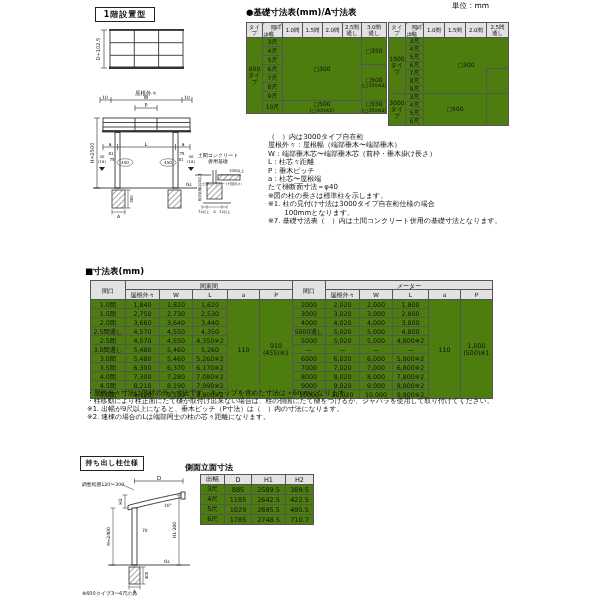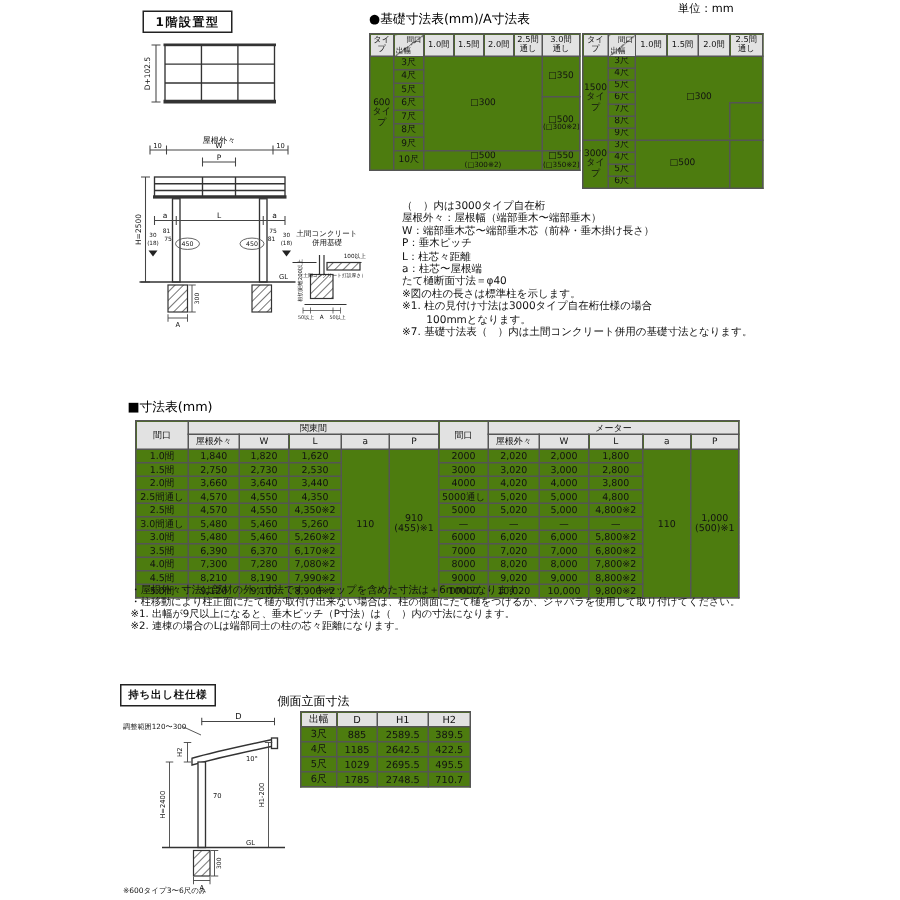--- a/index.html
+++ b/index.html
@@ -2,21 +2,21 @@
 <html><head>
 <meta charset="utf-8">
 <style>
   html,body{margin:0;padding:0;}
   body{width:600px;height:600px;position:relative;background:#ffffff;
        font-family:"DejaVu Sans","Liberation Sans",sans-serif;color:#111;}
   .hdrbox{position:absolute;border:1.5px solid #222;background:#fff;text-align:center;
           font-weight:bold;color:#111;}
   #box1{left:95px;top:7px;width:58px;height:13px;font-size:8px;line-height:13px;letter-spacing:1px;}
   #box2{left:80px;top:456px;width:62px;height:13px;font-size:7px;line-height:13px;letter-spacing:0.5px;}
-  .btitle{position:absolute;font-weight:normal;font-size:8.5px;color:#000;}
+  .btitle{position:absolute;font-weight:bold;font-size:8.5px;color:#000;}
   #unit{left:452px;top:1px;font-size:7.5px;font-weight:normal;}
   #ft-title{left:246px;top:7px;}
   #dt-title{left:85px;top:266px;}
   #st-title{left:185px;top:462px;font-size:8px;}
   table{border-collapse:collapse;position:absolute;table-layout:fixed;background:#4d7c0f;}
   td,th{border:1px solid #555;padding:0;text-align:center;vertical-align:middle;
         font-weight:normal;overflow:hidden;}
   th{background:#e2e2e2;}
   .ftable th{font-size:5.5px;line-height:6px;height:14px;}
   .ftable td{font-size:6px;line-height:6.5px;}
@@ -322,21 +322,21 @@
       </tr>
   <tr>
         <td>6尺</td>
       </tr>
 </tbody>
   </table>
 
 <div class="ovl" style="left:486px;top:68px;width:1px;height:24px;"></div>
 <div class="ovl" style="left:486px;top:68px;width:22px;height:1px;"></div>
 
-<div class="notes" id="legend"><div>（　）内は3000タイプ自在桁</div><div>屋根外々：屋根幅（端部垂木〜端部垂木）</div><div>W：端部垂木芯〜端部垂木芯（前枠・垂木掛け長さ）</div><div>P：垂木ピッチ</div><div>L：柱芯々距離</div><div>a：柱芯〜屋根端</div><div>たて樋断面寸法＝φ40</div><div>※図の柱の長さは標準柱を示します。</div><div>※1. 柱の見付け寸法は3000タイプ自在桁仕様の場合</div><div>　　 100mmとなります。</div><div>※7. 基礎寸法表（　）内は土間コンクリート併用の基礎寸法となります。</div></div>
+<div class="notes" id="legend"><div>（　）内は3000タイプ自在桁</div><div>屋根外々：屋根幅（端部垂木〜端部垂木）</div><div>W：端部垂木芯〜端部垂木芯（前枠・垂木掛け長さ）</div><div>L：柱芯々距離</div><div>P：垂木ピッチ</div><div>a：柱芯〜屋根端</div><div>たて樋断面寸法＝φ40</div><div>※図の柱の長さは標準柱を示します。</div><div>※1. 柱の見付け寸法は3000タイプ自在桁仕様の場合</div><div>　　 100mmとなります。</div><div>※7. 基礎寸法表（　）内は土間コンクリート併用の基礎寸法となります。</div></div>
 
 <div class="btitle" id="dt-title">■寸法表(mm)</div>
 
 <table class="dtable" id="dtable-left">
   <colgroup>
       <col style="width:35px">
       <col style="width:34px">
       <col style="width:33px">
       <col style="width:35px">
       <col style="width:32px">

